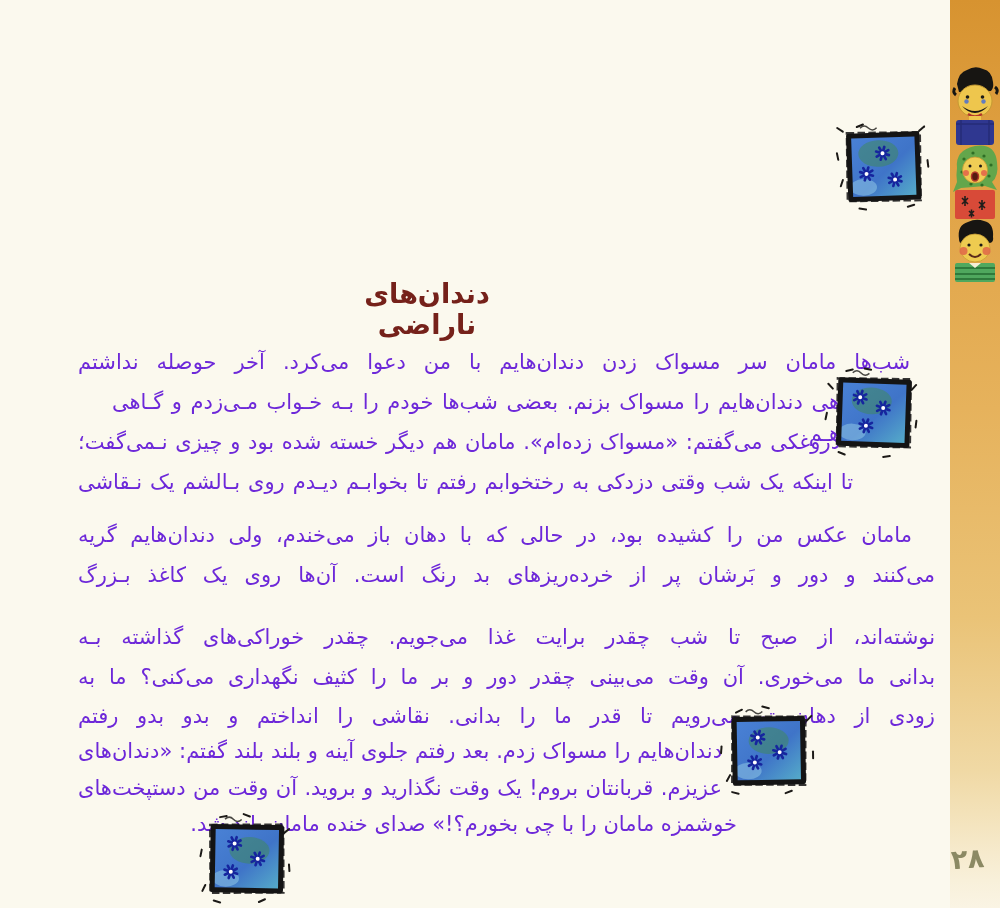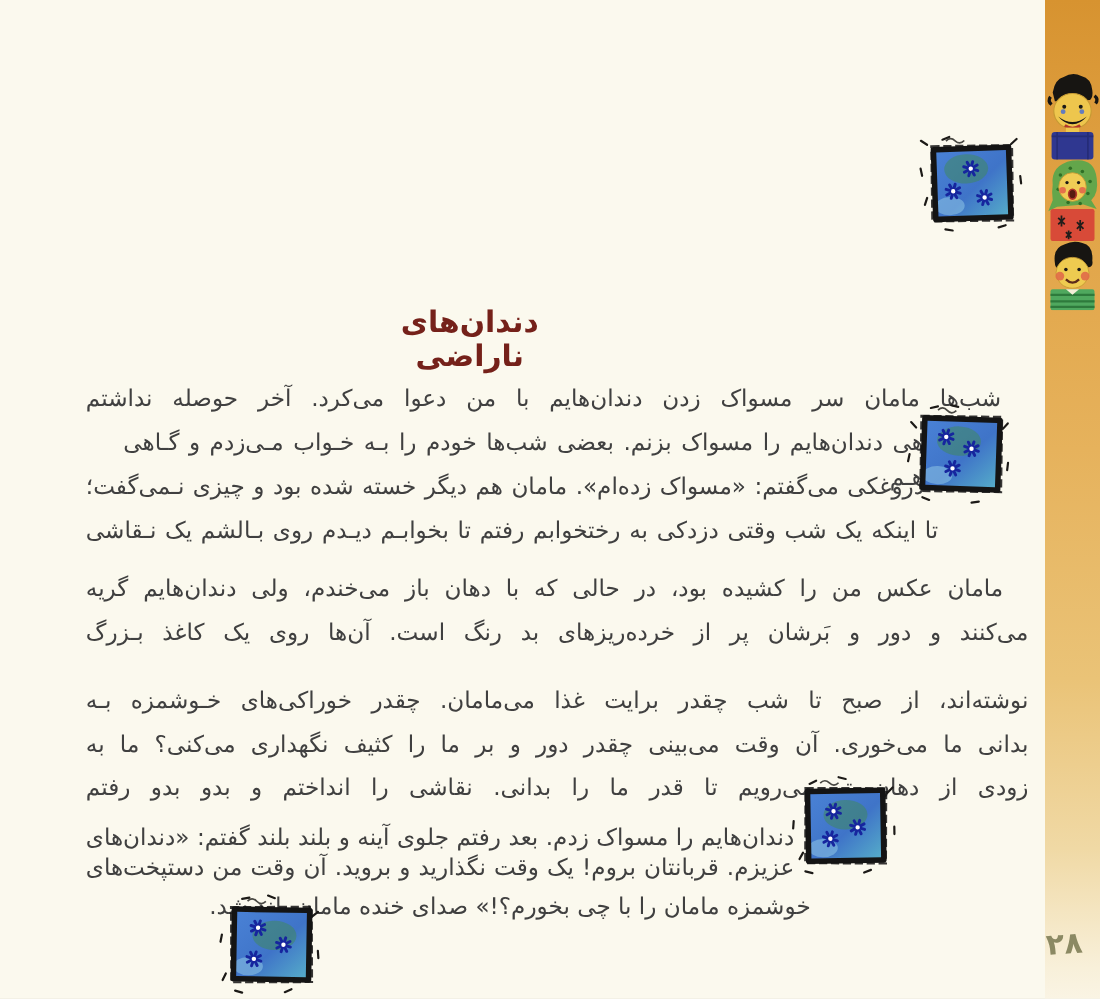--- a/index.html
+++ b/index.html
@@ -22,21 +22,21 @@
   }
   
   .title{
     position:absolute;top:260px;left:316px;width:222px;
     text-align:center;font-size:27px;font-weight:700;
     color:#75211a;direction:rtl;letter-spacing:0;
   }
   
   .line{
     position:absolute;left:78px;height:34px;line-height:32px;
-    direction:rtl;font-size:21px;color:#404040;
+    direction:rtl;font-size:21px;color:#6d28d9;
     text-align:justify;text-align-last:justify;
     overflow:visible;
   }
   .line.natural{
     left:auto;text-align:right;text-align-last:right;white-space:nowrap;
   }
   
   .stamp{position:absolute;width:100px;height:95px;}
   .stamp svg{width:100%;height:100%;}
 </style>
@@ -44,24 +44,24 @@
 <body>
 
 <div class="page">
 
   <div class="line" style="top:346px;right:90px;">شب‌ها مامان سر مسواک زدن دندان‌هایم با من دعوا می‌کرد. آخر حوصله نداشتم</div>
   <div class="line" style="top:386px;right:160px;margin-left:34px;">هی دندان‌هایم را مسواک بزنم. بعضی شب‌ها خودم را بـه خـواب مـی‌زدم و گـاهی هـم</div>
   <div class="line" style="top:426px;right:160px;">دروغکی می‌گفتم: «مسواک زده‌ام». مامان هم دیگر خسته شده بود و چیزی نـمی‌گفت؛</div>
   <div class="line" style="top:466px;right:147px;">تا اینکه یک شب وقتی دزدکی به رختخوابم رفتم تا بخوابـم دیـدم روی بـالشم یک نـقاشی</div>
   <div class="line" style="top:519px;right:88px;">مامان عکس من را کشیده بود، در حالی که با دهان باز می‌خندم، ولی دندان‌هایم گریه</div>
   <div class="line" style="top:559px;right:65px;">می‌کنند و دور و بَرشان پر از خرده‌ریزهای بد رنگ است. آن‌ها روی یک کاغذ بـزرگ</div>
-  <div class="line" style="top:621px;right:65px;">نوشته‌اند، از صبح تا شب چقدر برایت غذا می‌مامان. چقدر خوراکی‌های خـوشمزه بـه</div>
+  <div class="line" style="top:621px;right:65px;">نوشته‌اند، از صبح تا شب چقدر برایت غذا می‌جویم. چقدر خوراکی‌های گذاشته بـه</div>
   <div class="line" style="top:661px;right:65px;">بدانی ما می‌خوری. آن وقت می‌بینی چقدر دور و بر ما را کثیف نگهداری می‌کنی؟ ما به</div>
   <div class="line" style="top:700px;right:65px;">زودی از دهان تو می‌رویم تا قدر ما را بدانی. نقاشی را انداختم و بدو بدو رفتم</div>
-  <div class="line" style="top:735px;right:278px;margin-top:10px;">دندان‌هایم را مسواک زدم. بعد رفتم جلوی آینه و بلند بلند گفتم: «دندان‌های</div>
+  <div class="line" style="top:735px;right:278px;">دندان‌هایم را مسواک زدم. بعد رفتم جلوی آینه و بلند بلند گفتم: «دندان‌های</div>
   <div class="line" style="top:772px;right:278px;">عزیزم. قربانتان بروم! یک وقت نگذارید و بروید. آن وقت من دستپخت‌های</div>
   <div class="line natural" style="top:808px;right:263px;">خوشمزه مامان را با چی بخورم؟!» صدای خنده مامان بلند شد.</div>
 
   <h1 class="title">دندان‌های ناراضی</h1>
 
   <div class="stamp" style="left:833px;top:120px;transform:rotate(-2deg);"><svg viewBox="0 0 120 110">
         <defs>
     <linearGradient id="g0a" x1="0" y1="0" x2="1" y2="1">
       <stop offset="0" stop-color="#4a82d6"></stop>
             <stop offset="0.55" stop-color="#3f74c8"></stop>

